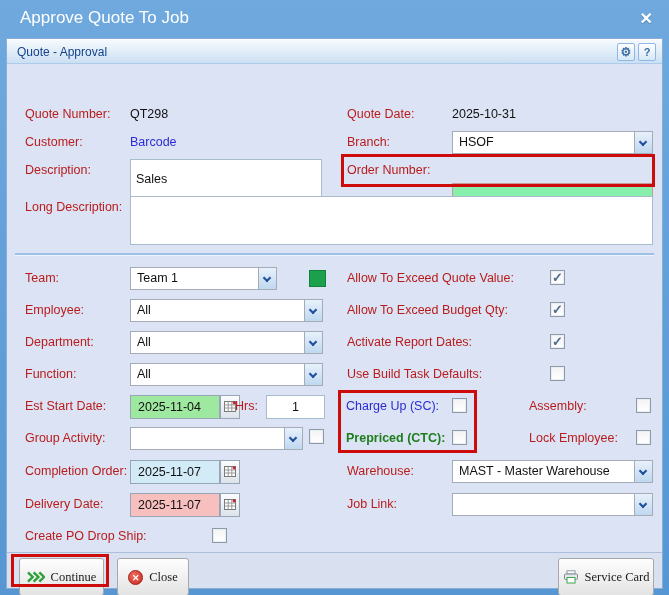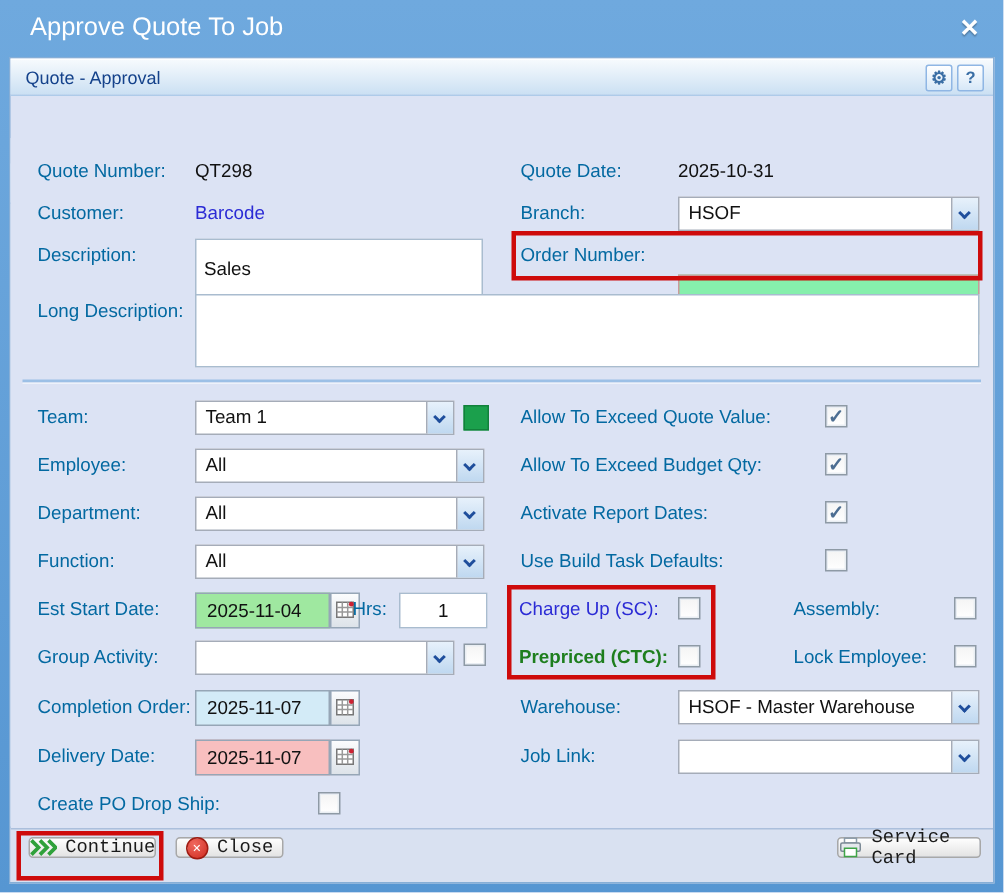--- a/index.html
+++ b/index.html
@@ -35,21 +35,21 @@
   .tab { position:absolute; height:24px; top:3px; border:1px solid #8DB2DC; border-bottom:none;
          border-radius:5px 5px 0 0; font-size:12px; font-weight:bold; color:#15428B;
          text-align:center; line-height:23px; cursor:pointer; }
   .tab.active { left:8px; width:152px; top:2px; height:25px;
                 background:linear-gradient(#FDFEFF,#EAF2FB); }
   .tab.inactive { left:164px; width:148px;
                   background:linear-gradient(#DDEBF8,#C2DAF0); }
 
   
   .body { position:absolute; left:0; top:53px; right:0; bottom:37px; background:#DCE3F4; }
-  .lbl { position:absolute; font-size:12.5px; color:#0369a1; white-space:nowrap; }
+  .lbl { position:absolute; font-size:12.5px; color:#b91c1c; white-space:nowrap; }
   .val { position:absolute; font-size:12.5px; color:#111; white-space:nowrap; }
   .link { color:#2B2BD5; cursor:pointer; }
 
   .tfield { position:absolute; height:40px; border:1px solid #A9BCCF; background:#fff;
             font-family:"Liberation Sans",sans-serif; font-size:12.5px; color:#111;
             padding:0 5px; outline:none; }
   .tarea { position:absolute; border:1px solid #A9BCCF; background:#fff; resize:none;
            font-family:"Liberation Sans",sans-serif; font-size:12.5px; outline:none; }
 
   .dd { position:absolute; height:23px; border:1px solid #A5ACB8; background:#fff; cursor:pointer; }
@@ -74,24 +74,24 @@
                  border:1px solid #12813B; }
 
   .sep { position:absolute; left:8px; right:8px; height:0;
          border-top:2px solid #9CC0E6; border-bottom:1px solid #EDF2FA; }
 
   .anno { position:absolute; border:3px solid #CE0B0B; pointer-events:none; }
 
   
   .footer { position:absolute; left:0; right:0; bottom:0; height:36px;
             background:#D9E1F1; border-top:1px solid #ABBFDC; }
-  .btn { position:absolute; top:5px; height:14px; border:1px solid #A8A8A8; border-radius:3px;
+  .btn { position:absolute; top:5px; height:38px; border:1px solid #A8A8A8; border-radius:3px;
          background:linear-gradient(#FEFEFE,#E3E3E3); font-size:12.5px; color:#1a1a1a;
          display:flex; align-items:center; justify-content:center; gap:6px; cursor:pointer;
-         font-family:Liberation Mono, monospace; }
+         font-family:Liberation Serif, serif; }
   .close-circle { display:inline-block; width:15px; height:15px; border-radius:50%;
                   background:radial-gradient(circle at 35% 30%, #F0695F, #CE2A1F);
                   border:1px solid #9E1B12; color:#fff; font-size:9px; font-weight:bold;
                   line-height:14px; text-align:center; }
 
   .charge-lbl { color:#2B2BD5; }
   .prepriced-lbl { color:#1E7E1E; font-weight:bold; }
 </style>
 </head>
 <body>
@@ -137,21 +137,21 @@
       <div class="lbl" style="left:340px;top:71px">Order Number:</div>
       <input class="tfield" style="left: 445px; top: 67px; width: 201px; background: #86efac; border-color: rgb(201, 154, 154); margin-top: 24px;" value="12587">
       <div class="anno" style="left:334px;top:62px;width:314px;height:33px"></div>
 
       <div class="lbl" style="left:18px;top:108px">Long Description:</div>
       <textarea class="tarea" style="left: 123px; top: 104px; width: 523px; height: 49px;" value=""></textarea>
 
       <div class="sep" style="top:161px"></div>
 
       <div class="lbl" style="left:18px;top:179px">Team:</div>
-      <div class="dd" style="left:123px;top:175px;width:173px">
+      <div class="dd" style="left:123px;top:175px;width:147px">
         <span class="dd-text">Team 1</span>
         <span class="dd-btn">
             <i class="chev"></i>
           </span>
       </div>
       <div class="team-swatch" style="left:302px;top:178px"></div>
       <div class="lbl" style="left:340px;top:179px">Allow To Exceed Quote Value:</div>
       <div class="cb checked" style="left:543px;top:178px">✓</div>
 
       <div class="lbl" style="left:18px;top:211px">Employee:</div>
@@ -225,21 +225,21 @@
             <rect x="0.5" y="1.5" width="11" height="10" fill="#fff" stroke="#777"></rect>
             <line x1="0.5" y1="5" x2="11.5" y2="5" stroke="#999"></line>
             <line x1="0.5" y1="8" x2="11.5" y2="8" stroke="#999"></line>
             <line x1="4.2" y1="1.5" x2="4.2" y2="11.5" stroke="#999"></line>
             <line x1="7.8" y1="1.5" x2="7.8" y2="11.5" stroke="#999"></line>
             <circle cx="10.2" cy="2.8" r="1.6" fill="#C23"></circle>
           </svg>
       </button>
       <div class="lbl" style="left:340px;top:372px">Warehouse:</div>
       <div class="dd" style="left:445px;top:368px;width:201px">
-        <span class="dd-text">HSOF - Master Warehouse</span>
+        <span class="dd-text">MAST - Master Warehouse</span>
         <span class="dd-btn">
             <i class="chev"></i>
           </span>
       </div>
 
       <div class="lbl" style="left:18px;top:405px">Delivery Date:</div>
       <div class="datefield" style="left:123px;top:401px;background:#F8BFBF">2025-11-07</div>
       <button class="cal-btn" style="left:213px;top:401px">
         <svg width="13" height="13" viewBox="0 0 13 13">
             <rect x="0.5" y="1.5" width="11" height="10" fill="#fff" stroke="#777"></rect>

